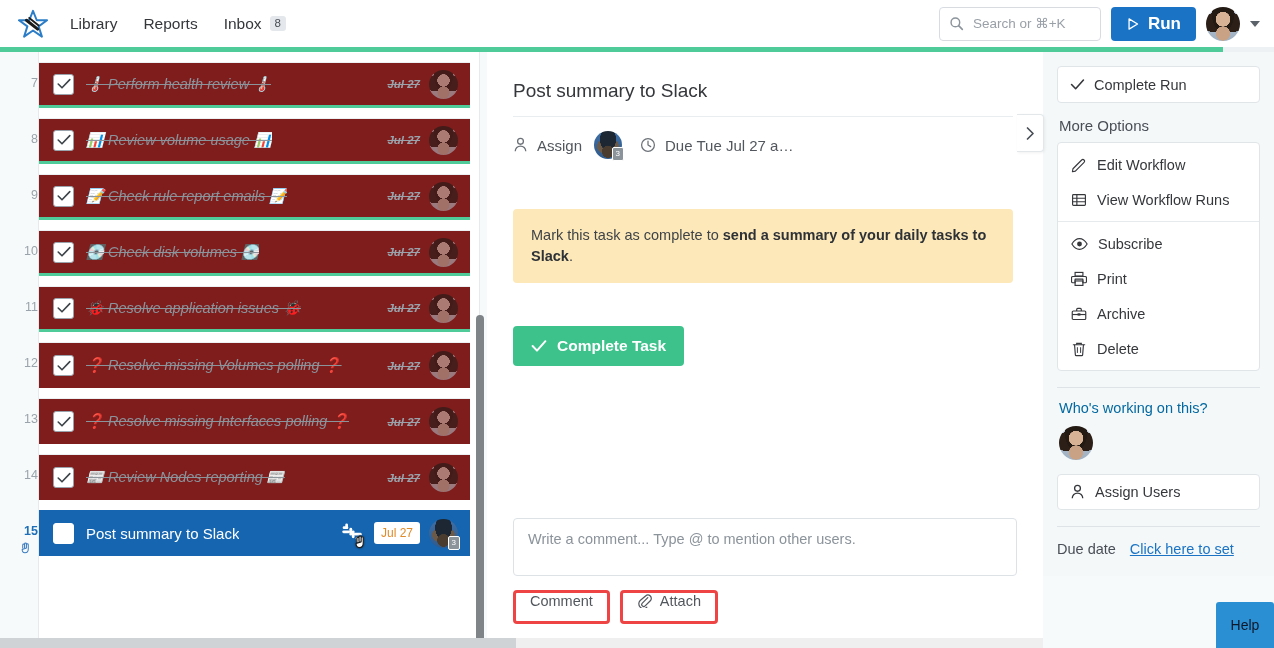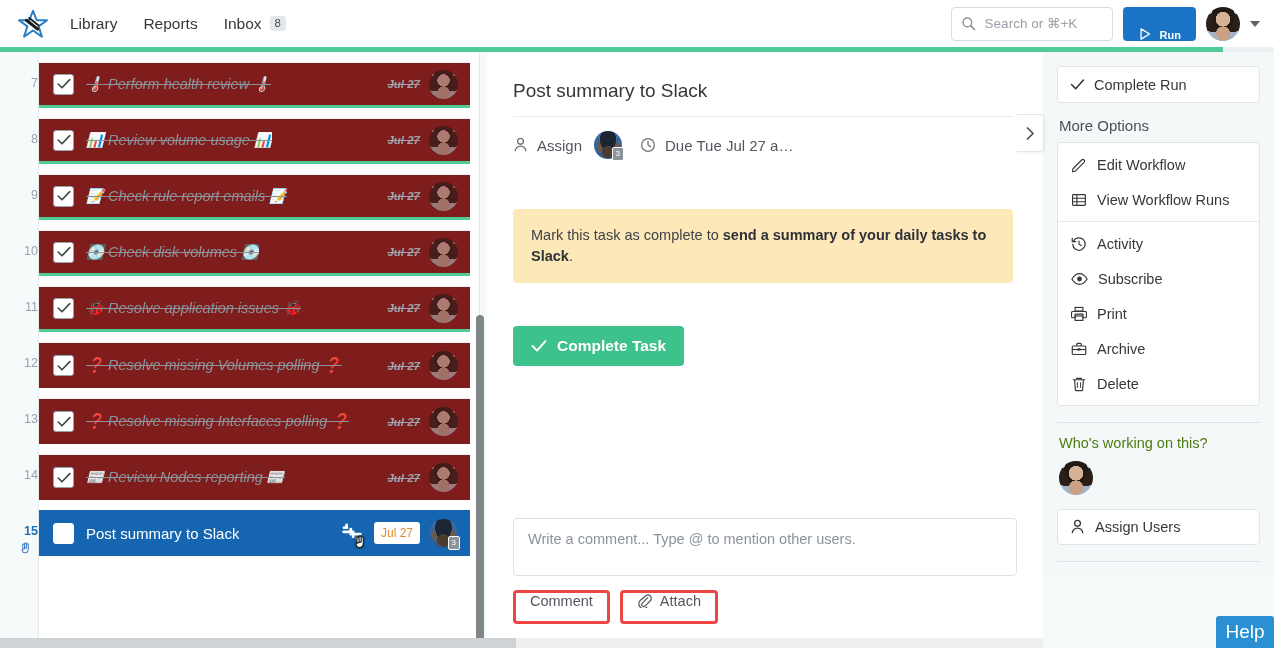--- a/index.html
+++ b/index.html
@@ -39,22 +39,22 @@
     width: 162px; height: 34px; border: 1px solid #d8dce1; border-radius: 4px;
     display: flex; align-items: center; padding: 0 9px; gap: 7px; background:#fff;
   }
   .searchbox input {
     border: none; outline: none; font-size: 13.5px; color: #6b7280;
     font-family: "Liberation Sans", sans-serif; width: 120px; background: transparent;
   }
   .searchbox input::placeholder { color: #9aa0a8; }
   .run-btn {
     height: 34px; background: #1a73c4; color: #fff; border: none; border-radius: 4px;
-    font-size: 11px; font-weight: bold; padding: 0 15px;
-    display: flex; align-items: flex-end; gap: 8px; cursor: pointer;
+    font-size: 17px; font-weight: bold; padding: 0 15px;
+    display: flex; align-items: center; gap: 8px; cursor: pointer;
     font-family: "Liberation Sans", sans-serif;
   }
   .avatar {
     border-radius: 50%; background: #8a6b55; position: relative;
     overflow: hidden; flex: none;
     background-image:
       radial-gradient(circle at 50% 78%, #c9a184 0 22%, transparent 23%),
       radial-gradient(circle at 50% 36%, #d8b294 0 26%, transparent 27%),
       radial-gradient(ellipse at 50% 20%, #241a14 0 46%, transparent 47%),
       radial-gradient(ellipse 62% 46% at 24% 46%, #2b1f17 0 60%, transparent 61%),
@@ -217,34 +217,34 @@
     height: 35px; display: flex; align-items: center; gap: 9px;
     padding: 0 12px; font-size: 14.5px; color: #35373b; cursor: pointer;
   }
   .side-label { font-size: 15px; color: #4a4f57; margin: 14px 0 8px 2px; }
   .menu-item {
     height: 35px; display: flex; align-items: center; gap: 10px;
     padding: 0 13px; font-size: 14.5px; color: #35373b; cursor: pointer;
   }
   .menu-div { height: 1px; background: #e6eaed; margin: 4px 0; }
   .side-hr { height: 1px; background: #dde3e6; margin: 16px 0 0 0; }
-  .who-label { font-size: 14.5px; color: #4d7c0f; margin: 12px 0 10px 2px; }
+  .who-label { font-size: 14.5px; color: #0369a1; margin: 12px 0 10px 2px; }
   .assign-btn {
     height: 36px; display: flex; align-items: center; gap: 10px; padding: 0 12px;
     font-size: 14.5px; color: #35373b; background:#fff;
     border: 1px solid #e0e5e8; border-radius: 4px; cursor: pointer;
   }
   .due-row {
     display: flex; align-items: center; gap: 14px; margin-top: 14px;
     font-size: 14.5px; color: #4a4f57;
   }
   .due-link { color: #1a73c4; text-decoration: underline; cursor: pointer; white-space: nowrap; }
   .help-btn {
-    position: absolute; right: 0; bottom: 0; width: 58px; height: 32px;
-    background: #2b8fd4; color: #ffffff; font-size: 19px;
+    position: absolute; right: 0; bottom: 0; width: 58px; height: 46px;
+    background: #2b8fd4; color: #0f172a; font-size: 14px;
     display: flex; align-items: center; justify-content: center;
     border-radius: 3px 3px 0 0; cursor: pointer; z-index: 30;
   }
   svg { display: block; }
 </style>
 </head>
 <body>
 
 <div class="app">
 
@@ -538,30 +538,20 @@
               <svg width="16" height="16" viewBox="0 0 18 18">
                 <rect x="1.8" y="3" width="14.4" height="12" rx="1" fill="none" stroke="#35373b" stroke-width="1.3"></rect>
                 <path d="M1.8 7 H16.2 M1.8 11 H16.2 M6.6 3 V15" stroke="#35373b" stroke-width="1.3" fill="none"></path>
               </svg>
             </span>
             <span>View Workflow Runs</span>
           </div>
           <div class="menu-div"></div>
           <div class="menu-item">
             <span>
-              <svg width="16" height="16" viewBox="0 0 18 18">
-                <path d="M2.6 6.2 A7 7 0 1 1 2 9.4" fill="none" stroke="#35373b" stroke-width="1.4" stroke-linecap="round"></path>
-                <path d="M1.4 2.6 V6.4 H5.2" fill="none" stroke="#35373b" stroke-width="1.4" stroke-linecap="round" stroke-linejoin="round"></path>
-                <path d="M9 5.6 V9.2 L11.6 10.8" fill="none" stroke="#35373b" stroke-width="1.3" stroke-linecap="round"></path>
-              </svg>
-            </span>
-            <span>Activity</span>
-          </div>
-          <div class="menu-item">
-            <span>
               <svg width="17" height="14" viewBox="0 0 19 14">
                 <path d="M1 7 C4 2 7 1 9.5 1 C12 1 15 2 18 7 C15 12 12 13 9.5 13 C7 13 4 12 1 7 Z" fill="none" stroke="#35373b" stroke-width="1.3"></path>
                 <circle cx="9.5" cy="7" r="2.7" fill="#35373b"></circle>
               </svg>
             </span>
             <span>Subscribe</span>
           </div>
           <div class="menu-item">
             <span>
               <svg width="16" height="16" viewBox="0 0 18 18">

